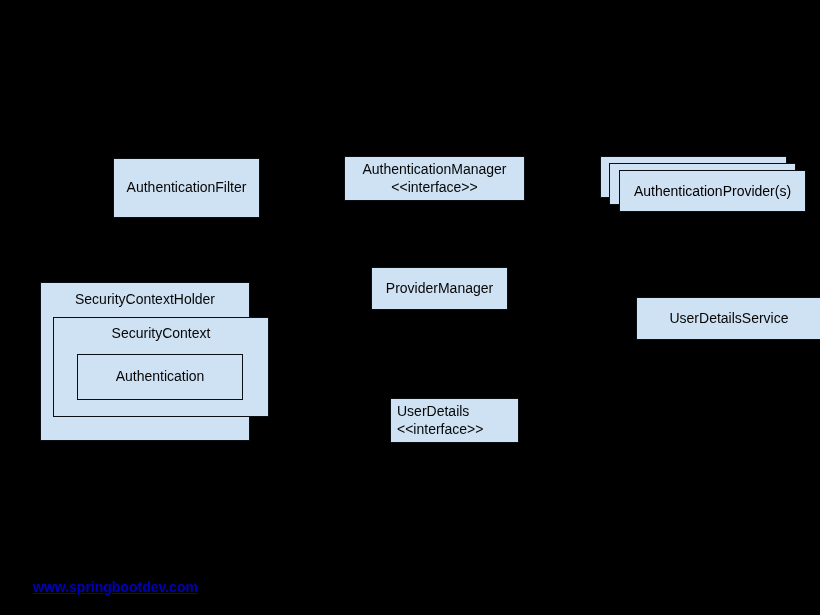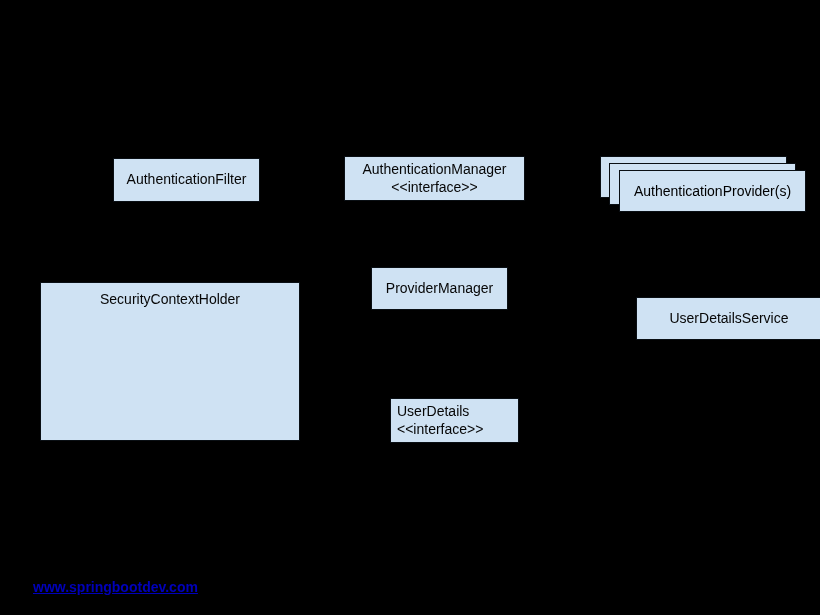--- a/index.html
+++ b/index.html
@@ -27,21 +27,21 @@
     justify-content: center;
     font-size: 14px;
     line-height: 1.25;
     text-align: center;
     color: #060606;
   }
   .node .line { white-space: nowrap; }
 
   
   .n-token   { left: 244px; top: 22px;  width: 288px; height: 43px; font-size: 15px; }
-  .n-filter  { left: 113px; top: 158px; width: 147px; height: 44px; }
+  .n-filter  { left: 113px; top: 158px; width: 147px; height: 60px; }
   .n-authmgr { left: 344px; top: 156px; width: 181px; height: 45px; }
   .n-provmgr { left: 371px; top: 267px; width: 137px; height: 43px; }
   .n-uds     { left: 636px; top: 297px; width: 186px; height: 43px; }
   .n-user    { left: 420px; top: 494px; width: 51px;  height: 47px; }
 
   .n-userdetails {
     left: 390px; top: 398px; width: 129px; height: 45px;
     align-items: flex-start; text-align: left; padding-left: 6px;
   }
 
@@ -55,21 +55,21 @@
     box-sizing: border-box;
     display: flex; align-items: center; justify-content: center;
     font-size: 14px;
   }
   .stack .l0 { left: 0px;  top: 0px; }
   .stack .l1 { left: 9px;  top: 7px; }
   .stack .l2 { left: 19px; top: 14px; }
 
   
   .n-sch {
-    left: 40px; top: 282px; width: 260px; height: 159px;
+    left: 40px; top: 282px; width: 210px; height: 159px;
     justify-content: flex-start; padding-top: 8px;
   }
   .n-sc {
     position: absolute;
     left: 12px; top: 34px; width: 216px; height: 100px;
     background: #cfe2f3;
     border: 1.5px solid #0a0f14;
     box-sizing: border-box;
     display: flex; flex-direction: column; align-items: center;
     padding-top: 7px;
@@ -121,20 +121,26 @@
   <div class="node n-provmgr">
     <span class="line">ProviderManager</span>
   </div>
 
   <div class="node n-uds">
     <span class="line">UserDetailsService</span>
   </div>
 
   <div class="node n-sch">
     <span class="line">SecurityContextHolder</span>
+    <div class="n-sc">
+      <span class="line">SecurityContext</span>
+      <div class="n-auth">
+        <span class="line">Authentication</span>
+      </div>
+    </div>
   </div>
 
   <div class="node n-userdetails">
     <span class="line">UserDetails</span>
     <span class="line">&lt;&lt;interface&gt;&gt;</span>
   </div>
 
 
   <a class="footer-link" href="#">www.springbootdev.com</a>
 

